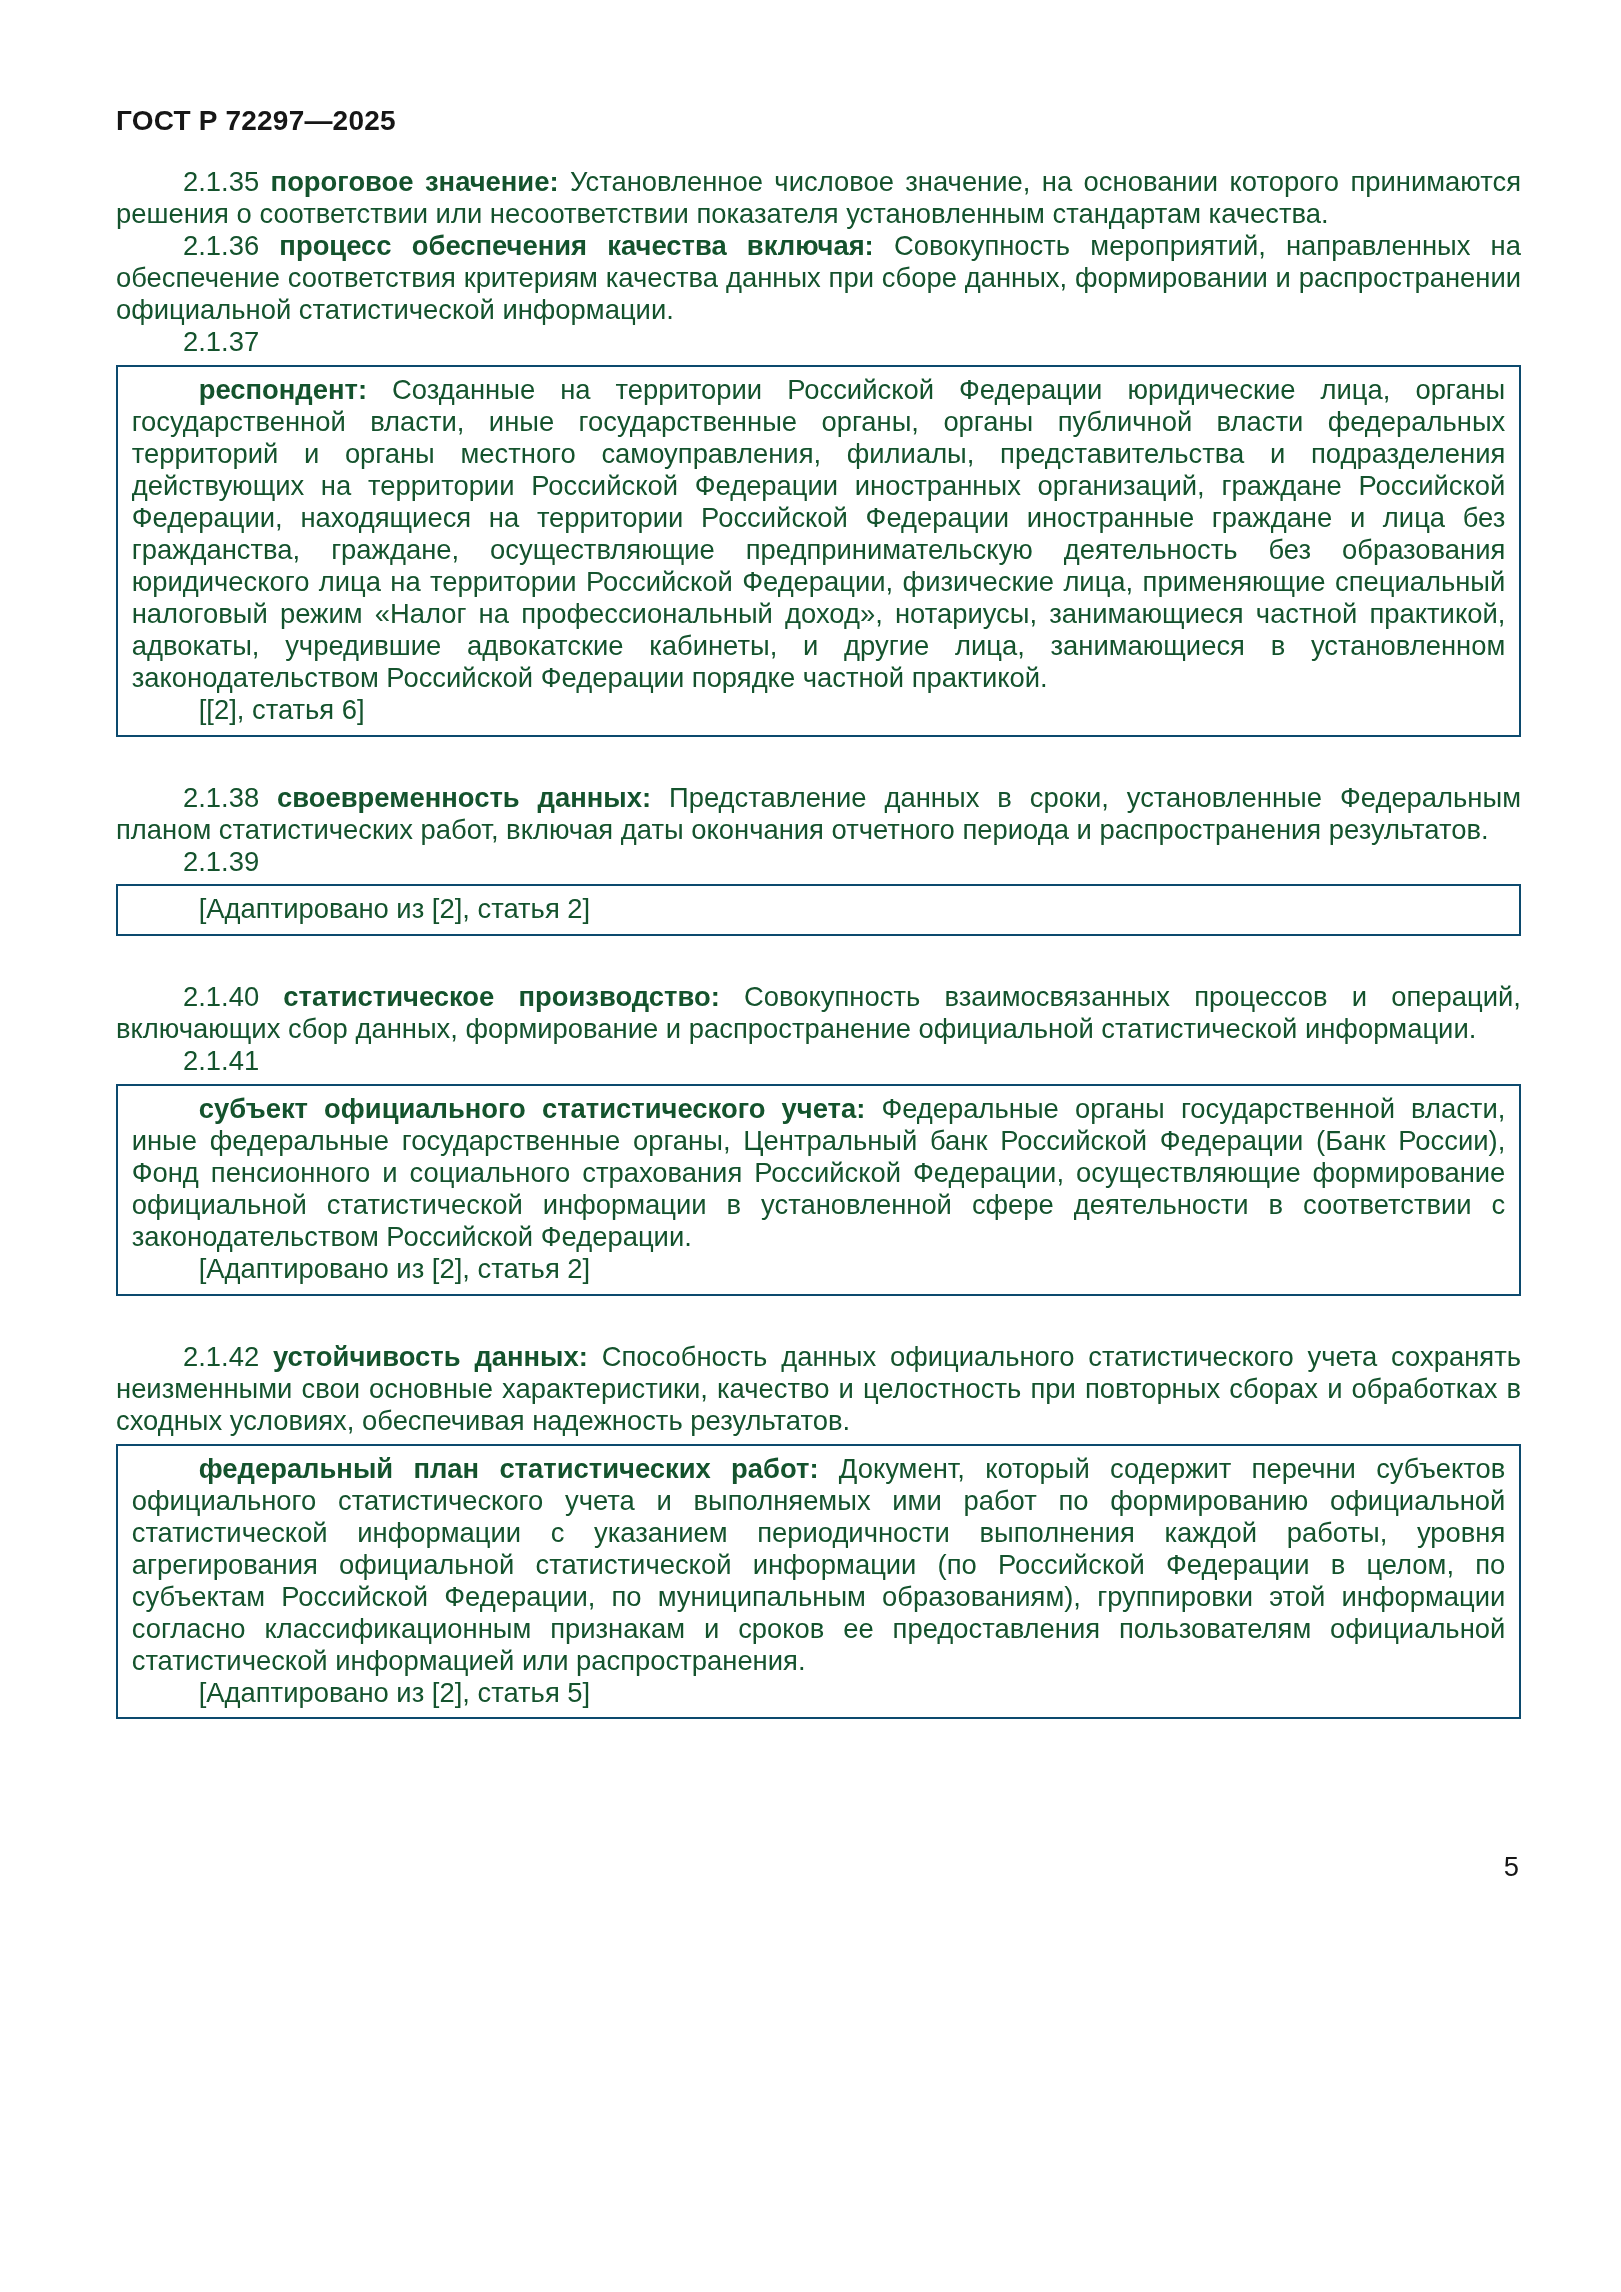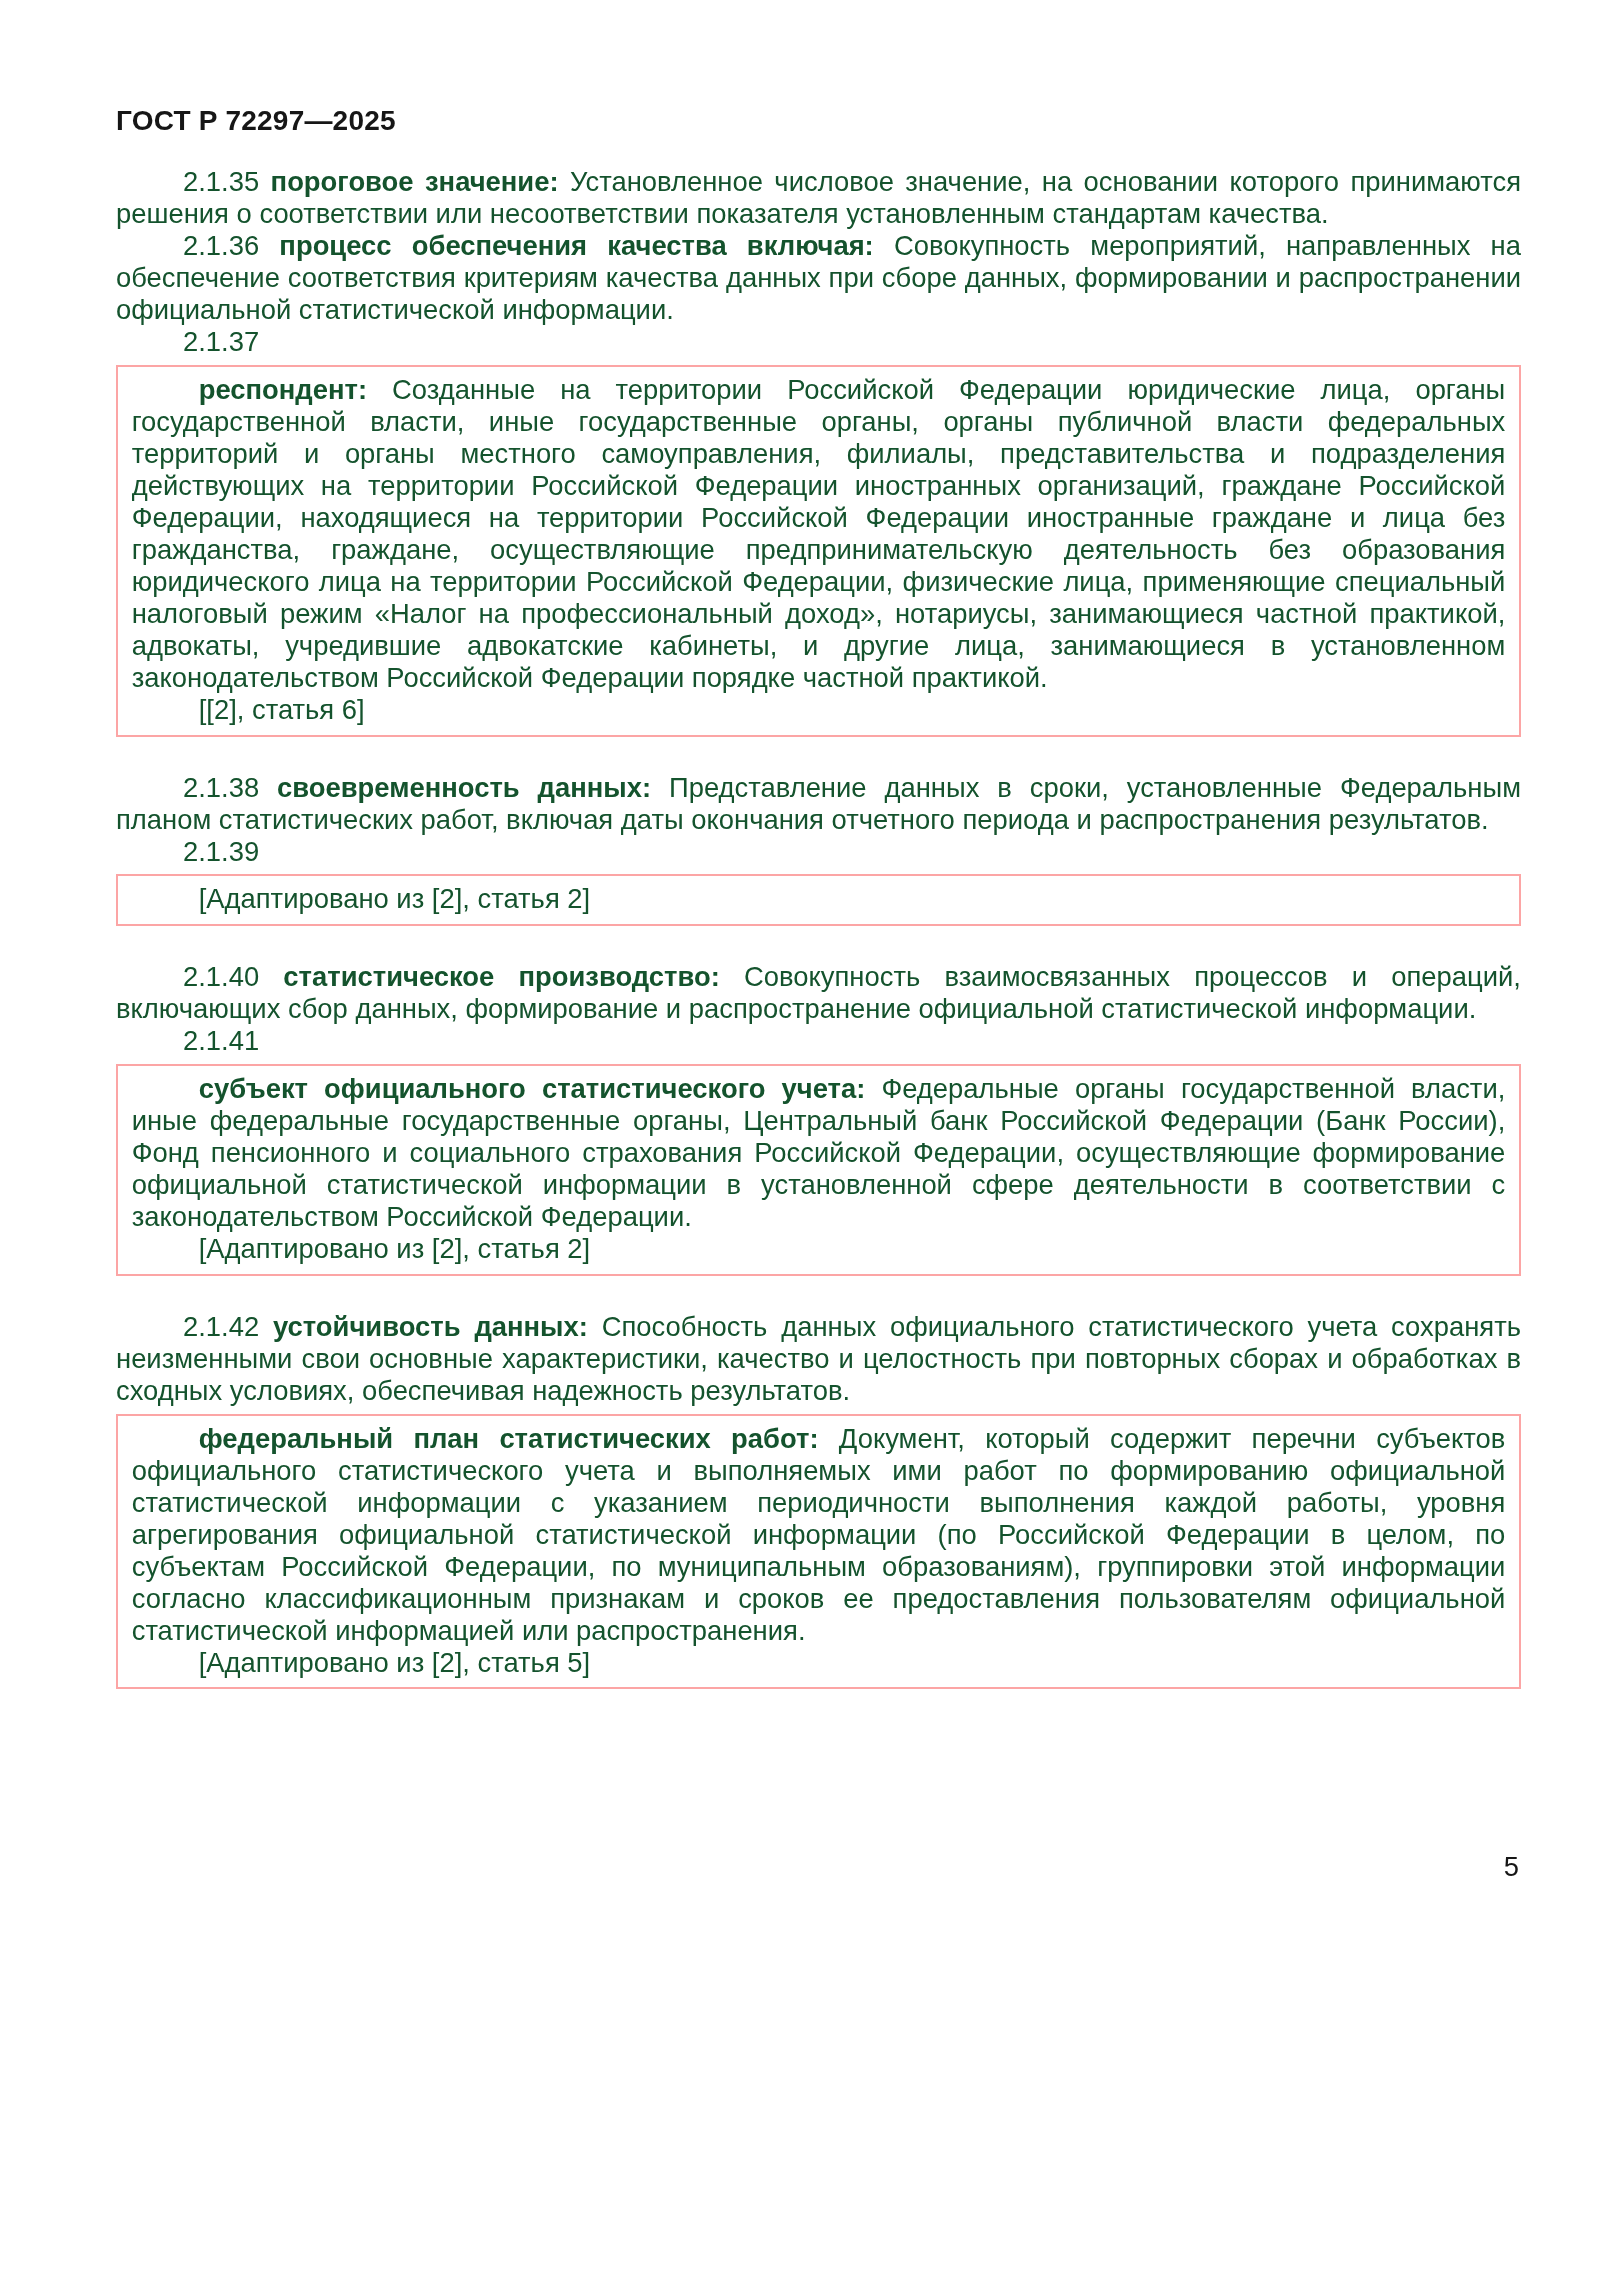--- a/index.html
+++ b/index.html
@@ -39,26 +39,26 @@
     text-align: justify;
     text-indent: 67px;
     color: #14532d;
   }
 
   .num-line { text-align: left; }
 
   .term { font-weight: bold; }
 
   .term-box {
-    border: 2px solid #fca5a5;
+    border: 2px solid #0c4a6e;
     margin-top: 6.9px;
     padding: 6.9px 13.7px 8.8px 13.7px;
   }
 
-  .gap-above { margin-top: 35px; }
+  .gap-above { margin-top: 45px; }
 
   .page-number {
     position: absolute;
     top: 1851px;
     right: 102px;
     font-size: 27.4px;
     line-height: 31px;
   }
 </style>
 </head>

